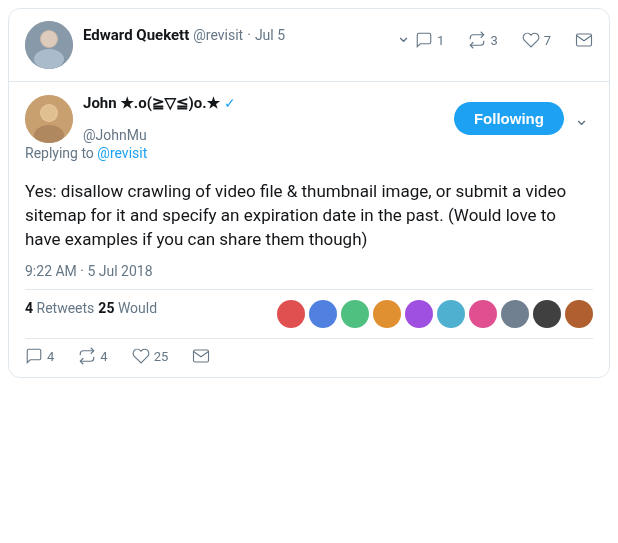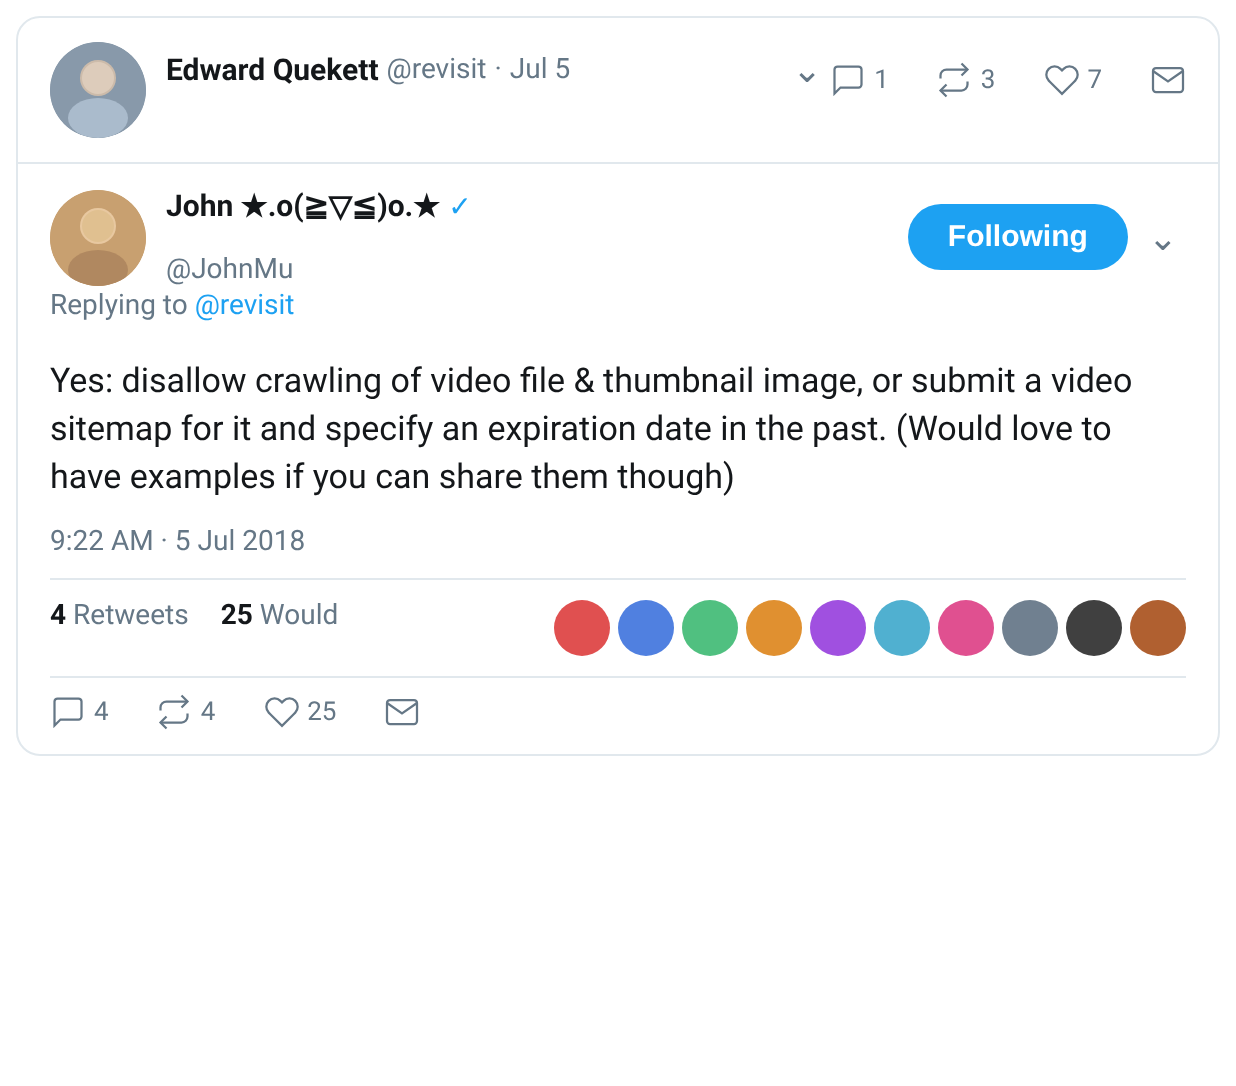--- a/index.html
+++ b/index.html
@@ -160,21 +160,21 @@
       font-size: 14px;
       color: #657786;
       margin-bottom: 10px;
     }
     .tweet-timestamp a {
       color: #657786;
       text-decoration: none;
     }
     .tweet-stats {
       display: flex;
-      gap: 16px;
+      gap: 4px;
       padding: 10px 0;
       border-top: 1px solid #e1e8ed;
       border-bottom: 1px solid #e1e8ed;
       margin-bottom: 8px;
     }
     .stat-item {
       font-size: 14px;
       color: #657786;
     }
     .stat-item strong {

